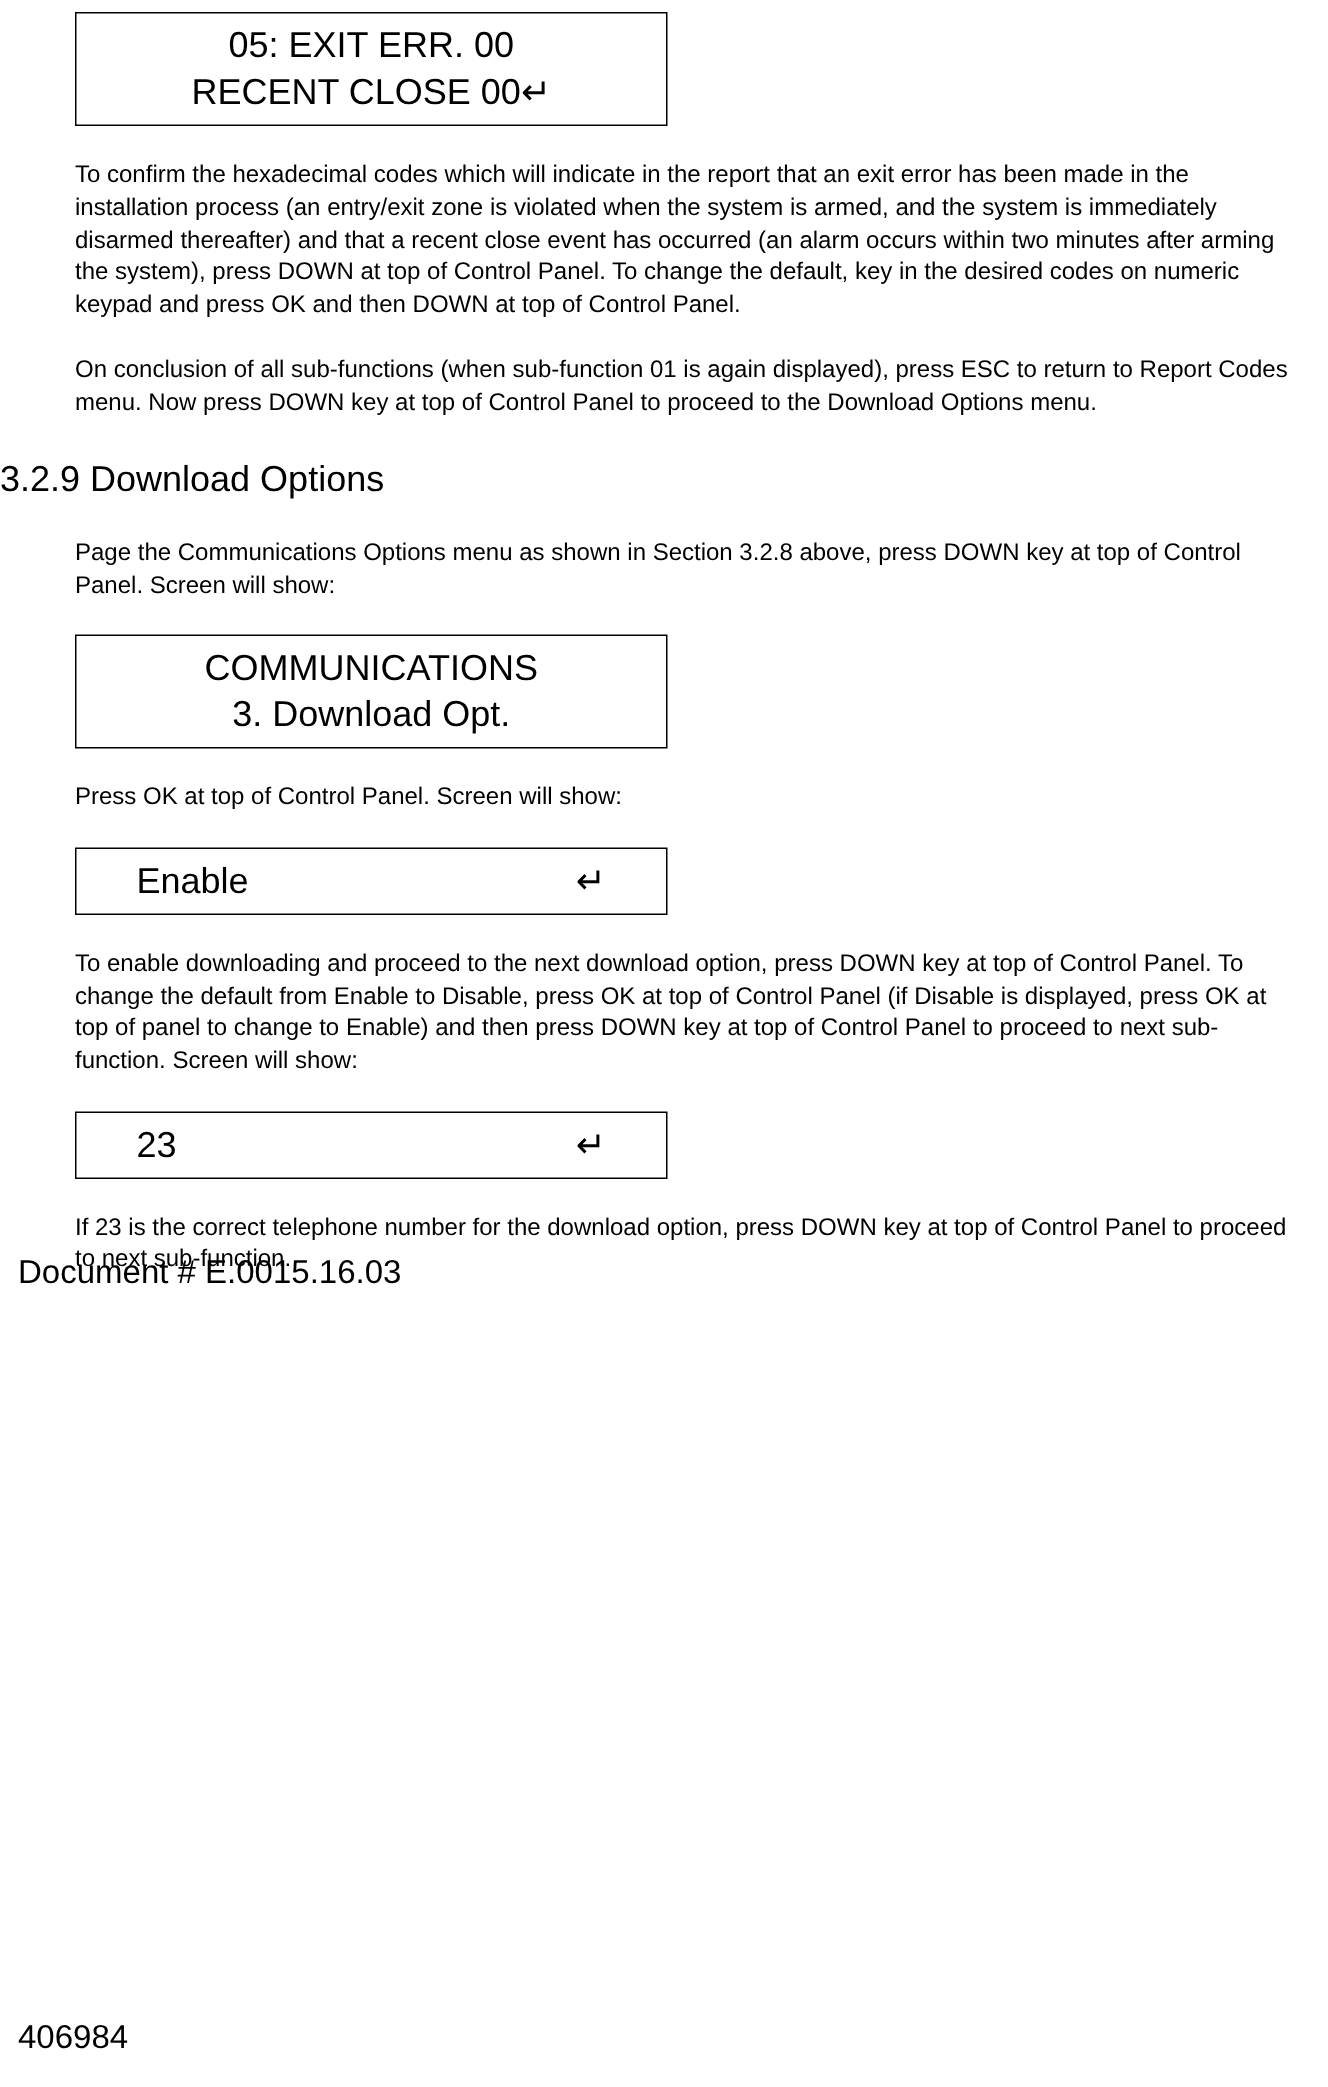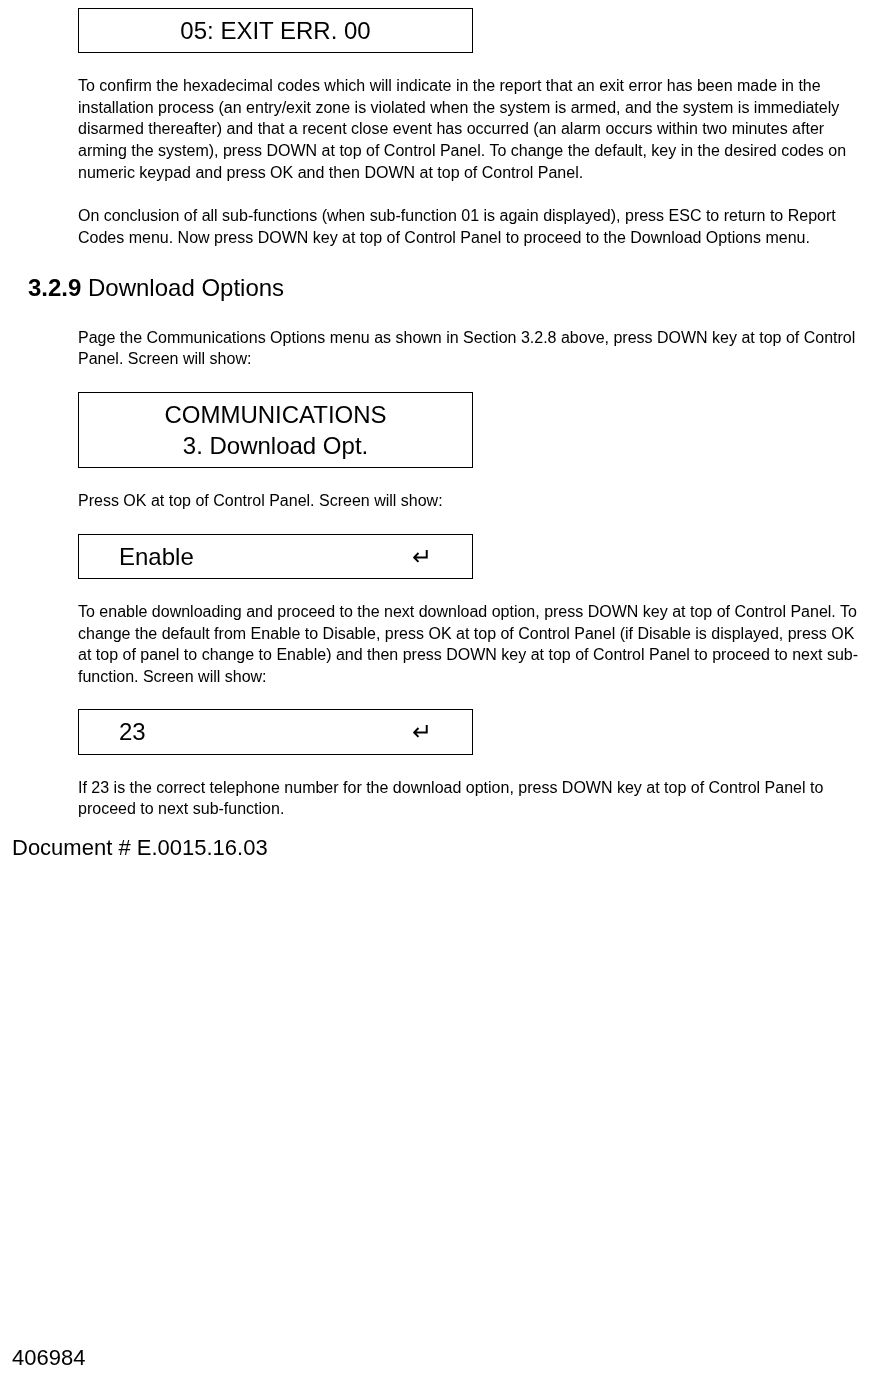--- a/index.html
+++ b/index.html
@@ -12,21 +12,21 @@
       font-size: 24px;
       line-height: 1.35;
       color: #000;
       background: #fff;
       width: 885px;
       min-height: 1391px;
       padding: 0;
       position: relative;
     }
     .content {
-      padding-left: 78px;
+      padding-left: 50px;
       padding-right: 20px;
     }
     .lcd-box {
       border: 1px solid #000;
       width: 395px;
       padding: 6px 12px;
       margin-bottom: 22px;
       font-size: 24px;
       text-align: center;
       line-height: 1.3;
@@ -47,21 +47,20 @@
     }
     .section-heading {
       margin-left: -50px;
       margin-bottom: 22px;
       margin-top: 24px;
       font-size: 24px;
     }
     .section-num {
       display: inline-block;
       width: 60px;
-      font-weight: bold;
     }
     .footer {
       position: absolute;
       bottom: 18px;
       left: 0;
       right: 0;
       padding: 0 12px;
     }
     .page-num {
       font-family: 'Times New Roman', Times, serif;
@@ -78,20 +77,21 @@
       flex: 0 0 510px;
     }
   </style>
 </head>
 <body>
 
 <div class="content">
 
   <div class="lcd-box first">
     <div>05: EXIT ERR. 00</div>
+    <div>RECENT CLOSE 00↵</div>
   </div>
 
   <p class="para">To confirm the hexadecimal codes which will indicate in the report that an exit error has been made in the installation process (an entry/exit zone is violated when the system is armed, and the system is immediately disarmed thereafter) and that a recent close event has occurred (an alarm occurs within two minutes after arming the system), press DOWN at top of Control Panel. To change the default, key in the desired codes on numeric keypad and press OK and then DOWN at top of Control Panel.</p>
 
   <p class="para">On conclusion of all sub-functions (when sub-function 01 is again displayed), press ESC to return to Report Codes menu. Now press DOWN key at top of Control Panel to proceed to the Download Options menu.</p>
 
   <div class="section-heading">
     <span class="section-num">3.2.9</span><span>Download Options</span>
   </div>
 

